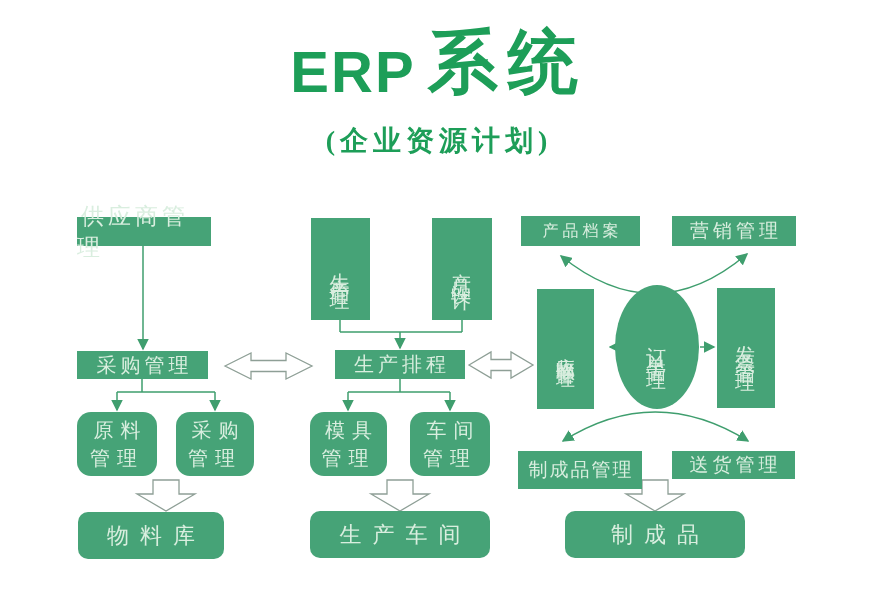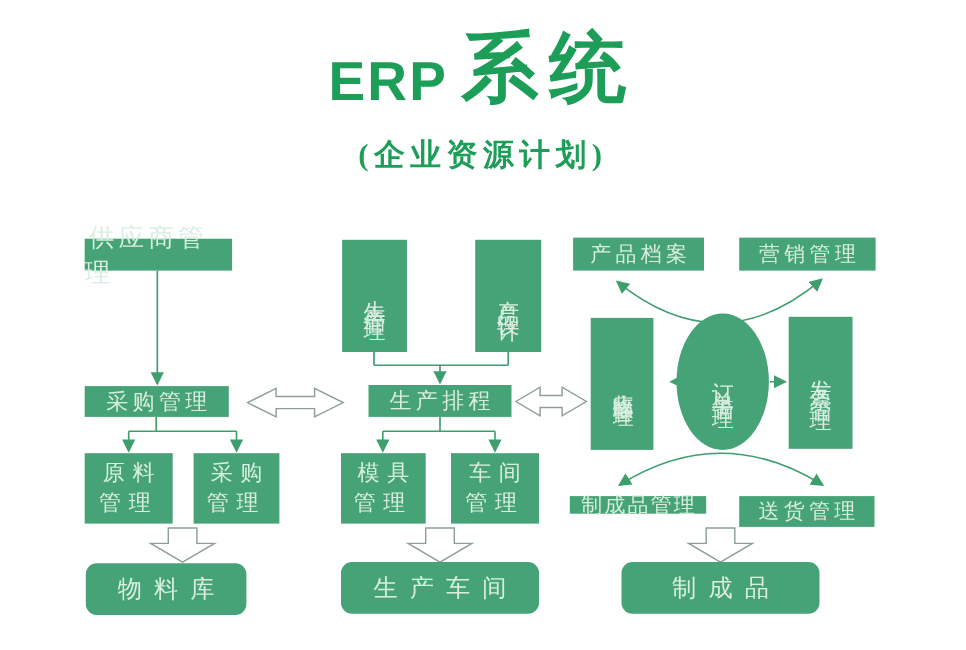--- a/index.html
+++ b/index.html
@@ -7,62 +7,62 @@
     position:relative;width:878px;height:591px;background:#ffffff;
     font-family:"Liberation Serif",serif;overflow:hidden;
   }
   
   .title{
     position:absolute;left:0;top:28px;width:878px;text-align:center;
     color:#1d9e58;line-height:1;
   }
   .title .en{
     font-family:"Liberation Sans",sans-serif;font-weight:700;
-    font-size:50px;letter-spacing:2px;
+    font-size:58px;letter-spacing:2px;
   }
   .title .cn{
     font-family:"Liberation Serif",serif;font-weight:700;
     font-size:70px;letter-spacing:10px;vertical-align:6px;margin-left:12px;
   }
   .subtitle{
     position:absolute;left:0;top:122px;width:878px;text-align:center;
     color:#1d9e58;font-size:28px;font-weight:700;letter-spacing:5px;
   }
   
   .node{
     position:absolute;background:#46a377;color:#d9eedf;
     display:flex;align-items:center;justify-content:center;
     font-size:20px;letter-spacing:4px;text-indent:4px;
     box-sizing:border-box;
   }
   .vert{
     writing-mode:vertical-rl;text-orientation:upright;
     letter-spacing:6px;text-indent:0;
   }
-  .two-line{line-height:28px;letter-spacing:7px;text-indent:7px;padding:0 2px;text-align:center;}
+  .two-line{line-height:28px;letter-spacing:7px;text-indent:7px;padding:0 2px;text-align:center;border-radius:14px;}
   .rounded{border-radius:10px;font-size:22px;letter-spacing:11px;text-indent:11px;}
   .ellipse{border-radius:50%;letter-spacing:8px;}
 
   .n-supplier   {left:77px; top:217px;width:134px;height:29px;font-size:23px;}
   .n-purchasing {left:77px; top:351px;width:131px;height:28px;}
   .n-raw        {left:77px; top:412px;width:80px; height:64px;}
   .n-paper      {left:176px;top:412px;width:78px; height:64px;}
   .n-warehouse  {left:78px; top:512px;width:146px;height:47px;}
   .n-prodmgmt   {left:311px;top:218px;width:59px; height:102px;}
   .n-design     {left:432px;top:218px;width:60px; height:102px;}
   .n-sched      {left:335px;top:350px;width:130px;height:29px;}
   .n-mold       {left:310px;top:412px;width:77px; height:64px;}
   .n-workshop   {left:410px;top:412px;width:80px; height:64px;}
   .n-prodshop   {left:310px;top:511px;width:180px;height:47px;}
-  .n-archive    {left:521px;top:216px;width:119px;height:30px;font-size:19px;}
+  .n-archive    {left:521px;top:216px;width:119px;height:30px;font-size:16px;}
   .n-marketing  {left:672px;top:216px;width:124px;height:30px;font-size:19px;}
   .n-receivable {left:537px;top:289px;width:57px; height:120px;font-size:19px;letter-spacing:3px;}
   .n-order      {left:615px;top:285px;width:84px; height:124px;}
   .n-invoice    {left:717px;top:288px;width:58px; height:120px;letter-spacing:9px;}
-  .n-fgm        {left:518px;top:451px;width:124px;height:16px;font-size:19px;letter-spacing:2px;text-indent:2px;}
+  .n-fgm        {left:518px;top:451px;width:124px;height:38px;font-size:19px;letter-spacing:2px;text-indent:2px;}
   .n-delivery   {left:672px;top:451px;width:123px;height:28px;font-size:19px;}
   .n-fg         {left:565px;top:511px;width:180px;height:47px;}
 
   .connector-layer{position:absolute;left:0;top:0;}
 </style>
 </head>
 <body>
 
 <div class="canvas">
 

